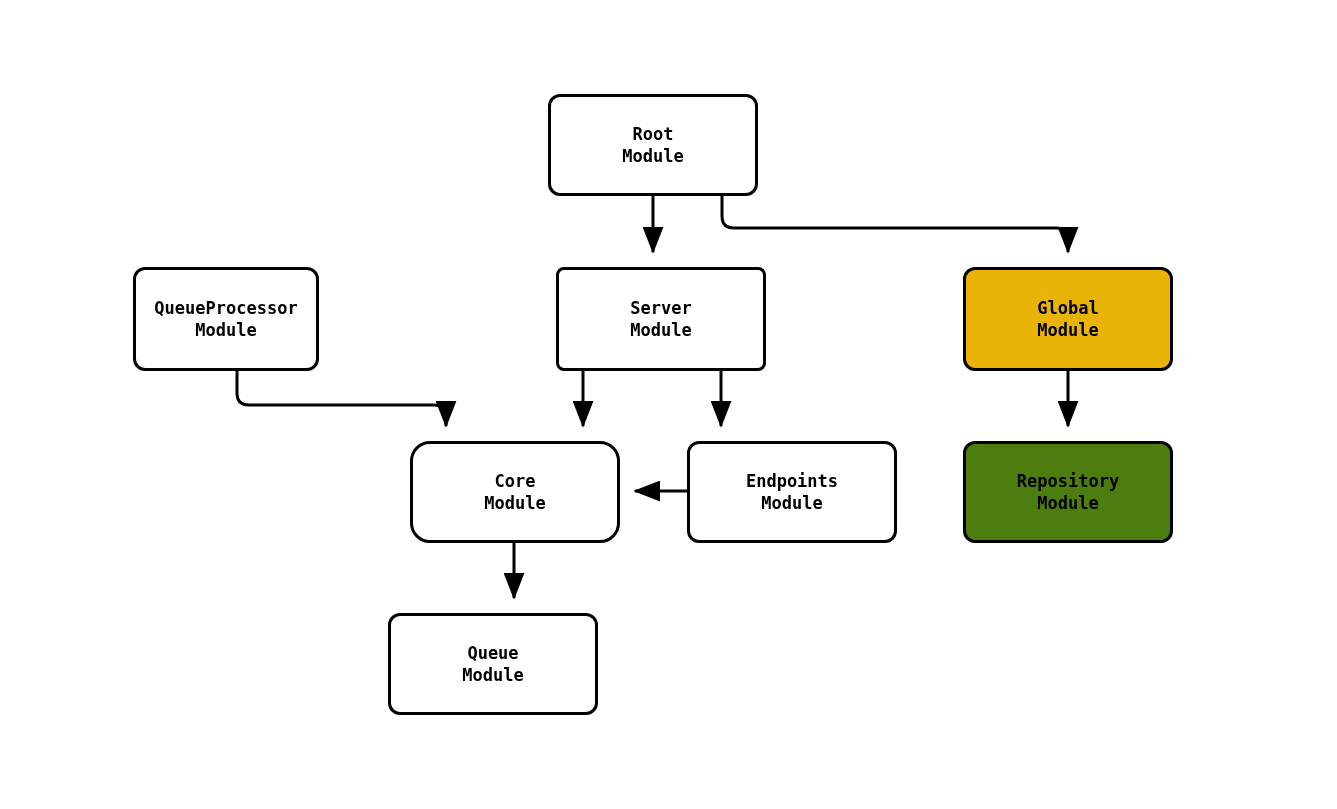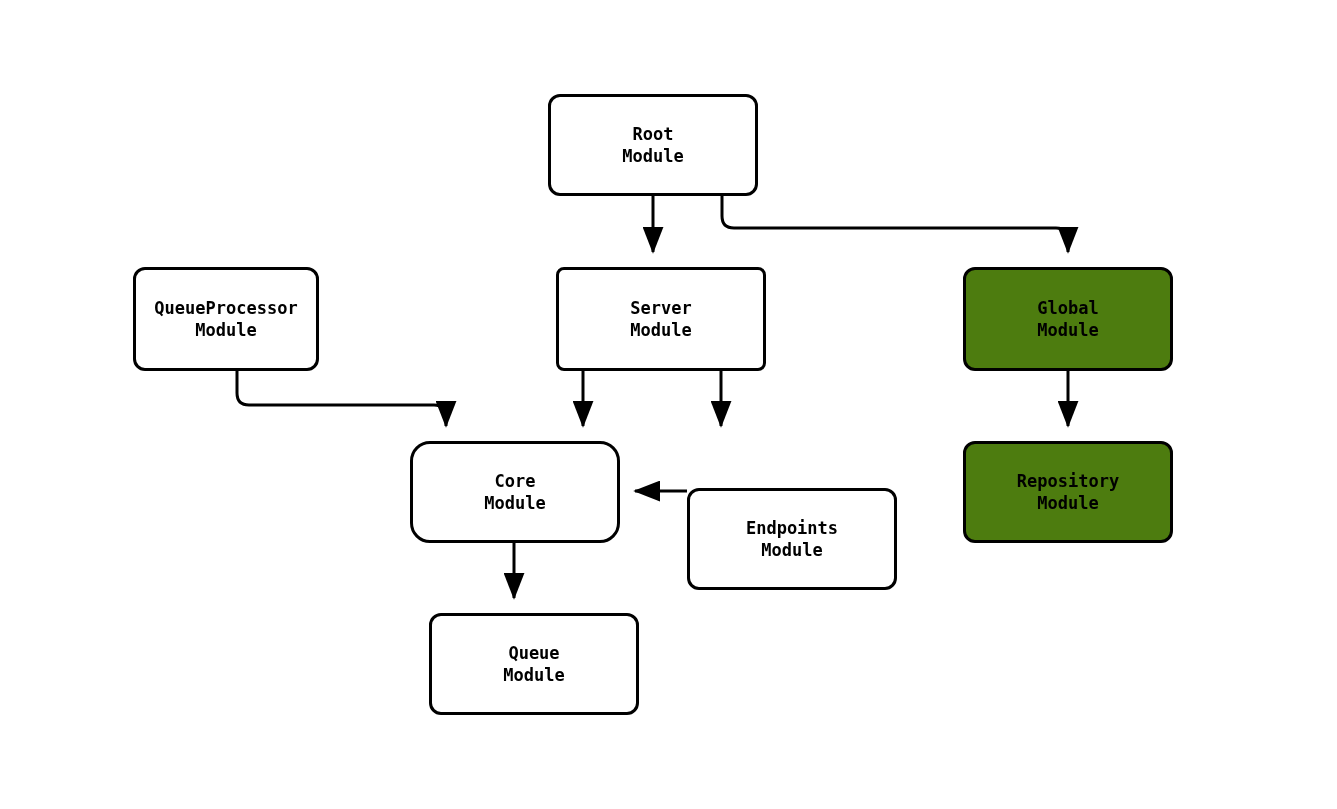--- a/index.html
+++ b/index.html
@@ -81,38 +81,38 @@
   <div class="node" style="left: 133px; top: 267px; width: 186px; height: 104px; background: rgb(255, 255, 255); border-color: rgb(0, 0, 0); border-width: 3px; border-radius: 12px;">
     <div class="node-label">QueueProcessor</div>
     <div class="node-label">Module</div>
   </div>
 
   <div class="node" style="left: 548px; top: 267px; width: 210px; height: 104px; background: rgb(255, 255, 255); border-color: rgb(0, 0, 0); border-width: 3px; border-radius: 8px; margin-left: 8px;">
     <div class="node-label">Server</div>
     <div class="node-label">Module</div>
   </div>
 
-  <div class="node" style="left: 963px; top: 267px; width: 210px; height: 104px; background: #4d7c0f; border-color: rgb(0, 0, 0); border-width: 3px; border-radius: 12px;">
+  <div class="node" style="left: 963px; top: 267px; width: 210px; height: 104px; background: #eab308; border-color: rgb(0, 0, 0); border-width: 3px; border-radius: 12px;">
     <div class="node-label">Global</div>
     <div class="node-label">Module</div>
   </div>
 
   <div class="node" style="left: 410px; top: 441px; width: 210px; height: 102px; background: rgb(255, 255, 255); border-color: rgb(0, 0, 0); border-width: 3px; border-radius: 20px;">
     <div class="node-label">Core</div>
     <div class="node-label">Module</div>
   </div>
 
-  <div class="node" style="left: 687px; top: 441px; width: 210px; height: 102px; background: rgb(255, 255, 255); border-color: rgb(0, 0, 0); border-width: 3px; border-radius: 12px; margin-top: 47px;">
+  <div class="node" style="left: 687px; top: 441px; width: 210px; height: 102px; background: rgb(255, 255, 255); border-color: rgb(0, 0, 0); border-width: 3px; border-radius: 12px;">
     <div class="node-label">Endpoints</div>
     <div class="node-label">Module</div>
   </div>
 
   <div class="node" style="left: 963px; top: 441px; width: 210px; height: 102px; background: #4d7c0f; border-color: rgb(0, 0, 0); border-width: 3px; border-radius: 12px;">
     <div class="node-label">Repository</div>
     <div class="node-label">Module</div>
   </div>
 
-  <div class="node" style="left: 429px; top: 613px; width: 210px; height: 102px; background: rgb(255, 255, 255); border-color: rgb(0, 0, 0); border-width: 3px; border-radius: 12px;">
+  <div class="node" style="left: 388px; top: 613px; width: 210px; height: 102px; background: rgb(255, 255, 255); border-color: rgb(0, 0, 0); border-width: 3px; border-radius: 12px;">
     <div class="node-label">Queue</div>
     <div class="node-label">Module</div>
   </div>
 
 </div>
 
 </body></html>

